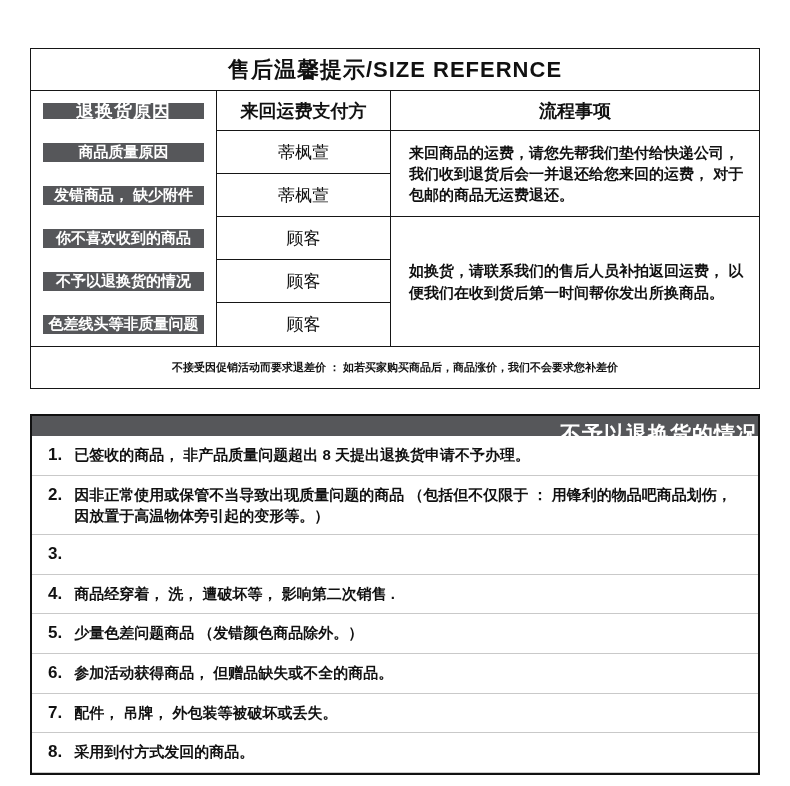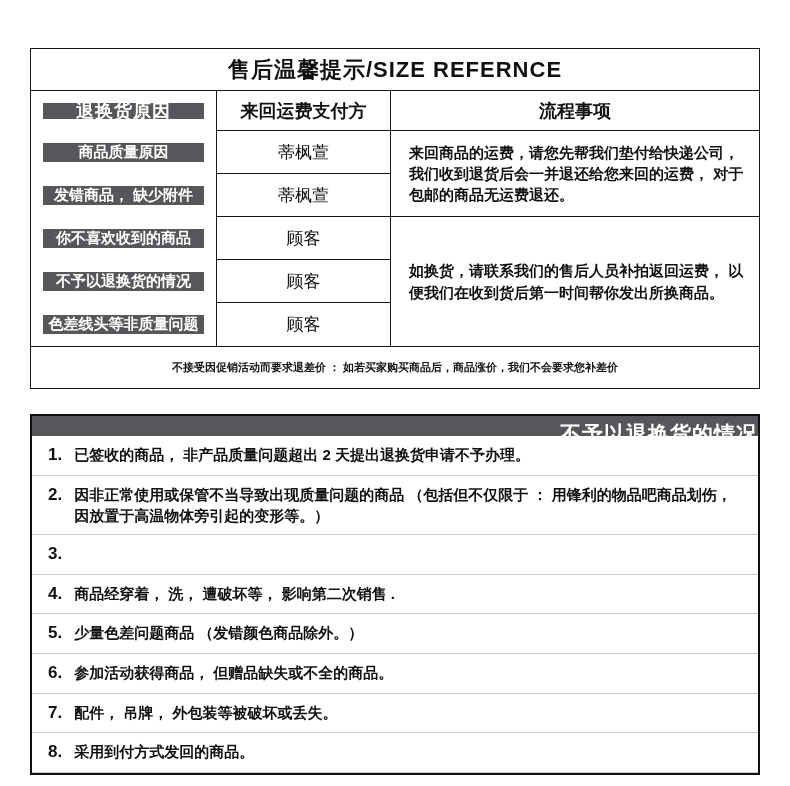--- a/index.html
+++ b/index.html
@@ -111,21 +111,21 @@
     </div>
 
     <div class="st-footer">不接受因促销活动而要求退差价 ： 如若买家购买商品后，商品涨价，我们不会要求您补差价</div>
   </div>
 
   <div class="no-return">
     <div class="nr-header">不予以退换货的情况</div>
 
     <div class="nr-item">
       <span class="num">1.</span>
-      <span class="txt">已签收的商品， 非产品质量问题超出 2 天提出退换货申请不予办理。</span>
+      <span class="txt">已签收的商品， 非产品质量问题超出 8 天提出退换货申请不予办理。</span>
     </div>
     <div class="nr-item">
       <span class="num">2.</span>
       <span class="txt">因非正常使用或保管不当导致出现质量问题的商品 （包括但不仅限于 ： 用锋利的物品吧商品划伤， 因放置于高温物体旁引起的变形等。）</span>
     </div>
     <div class="nr-item">
       <span class="num">3.</span>
     </div>
     <div class="nr-item">
       <span class="num">4.</span>

